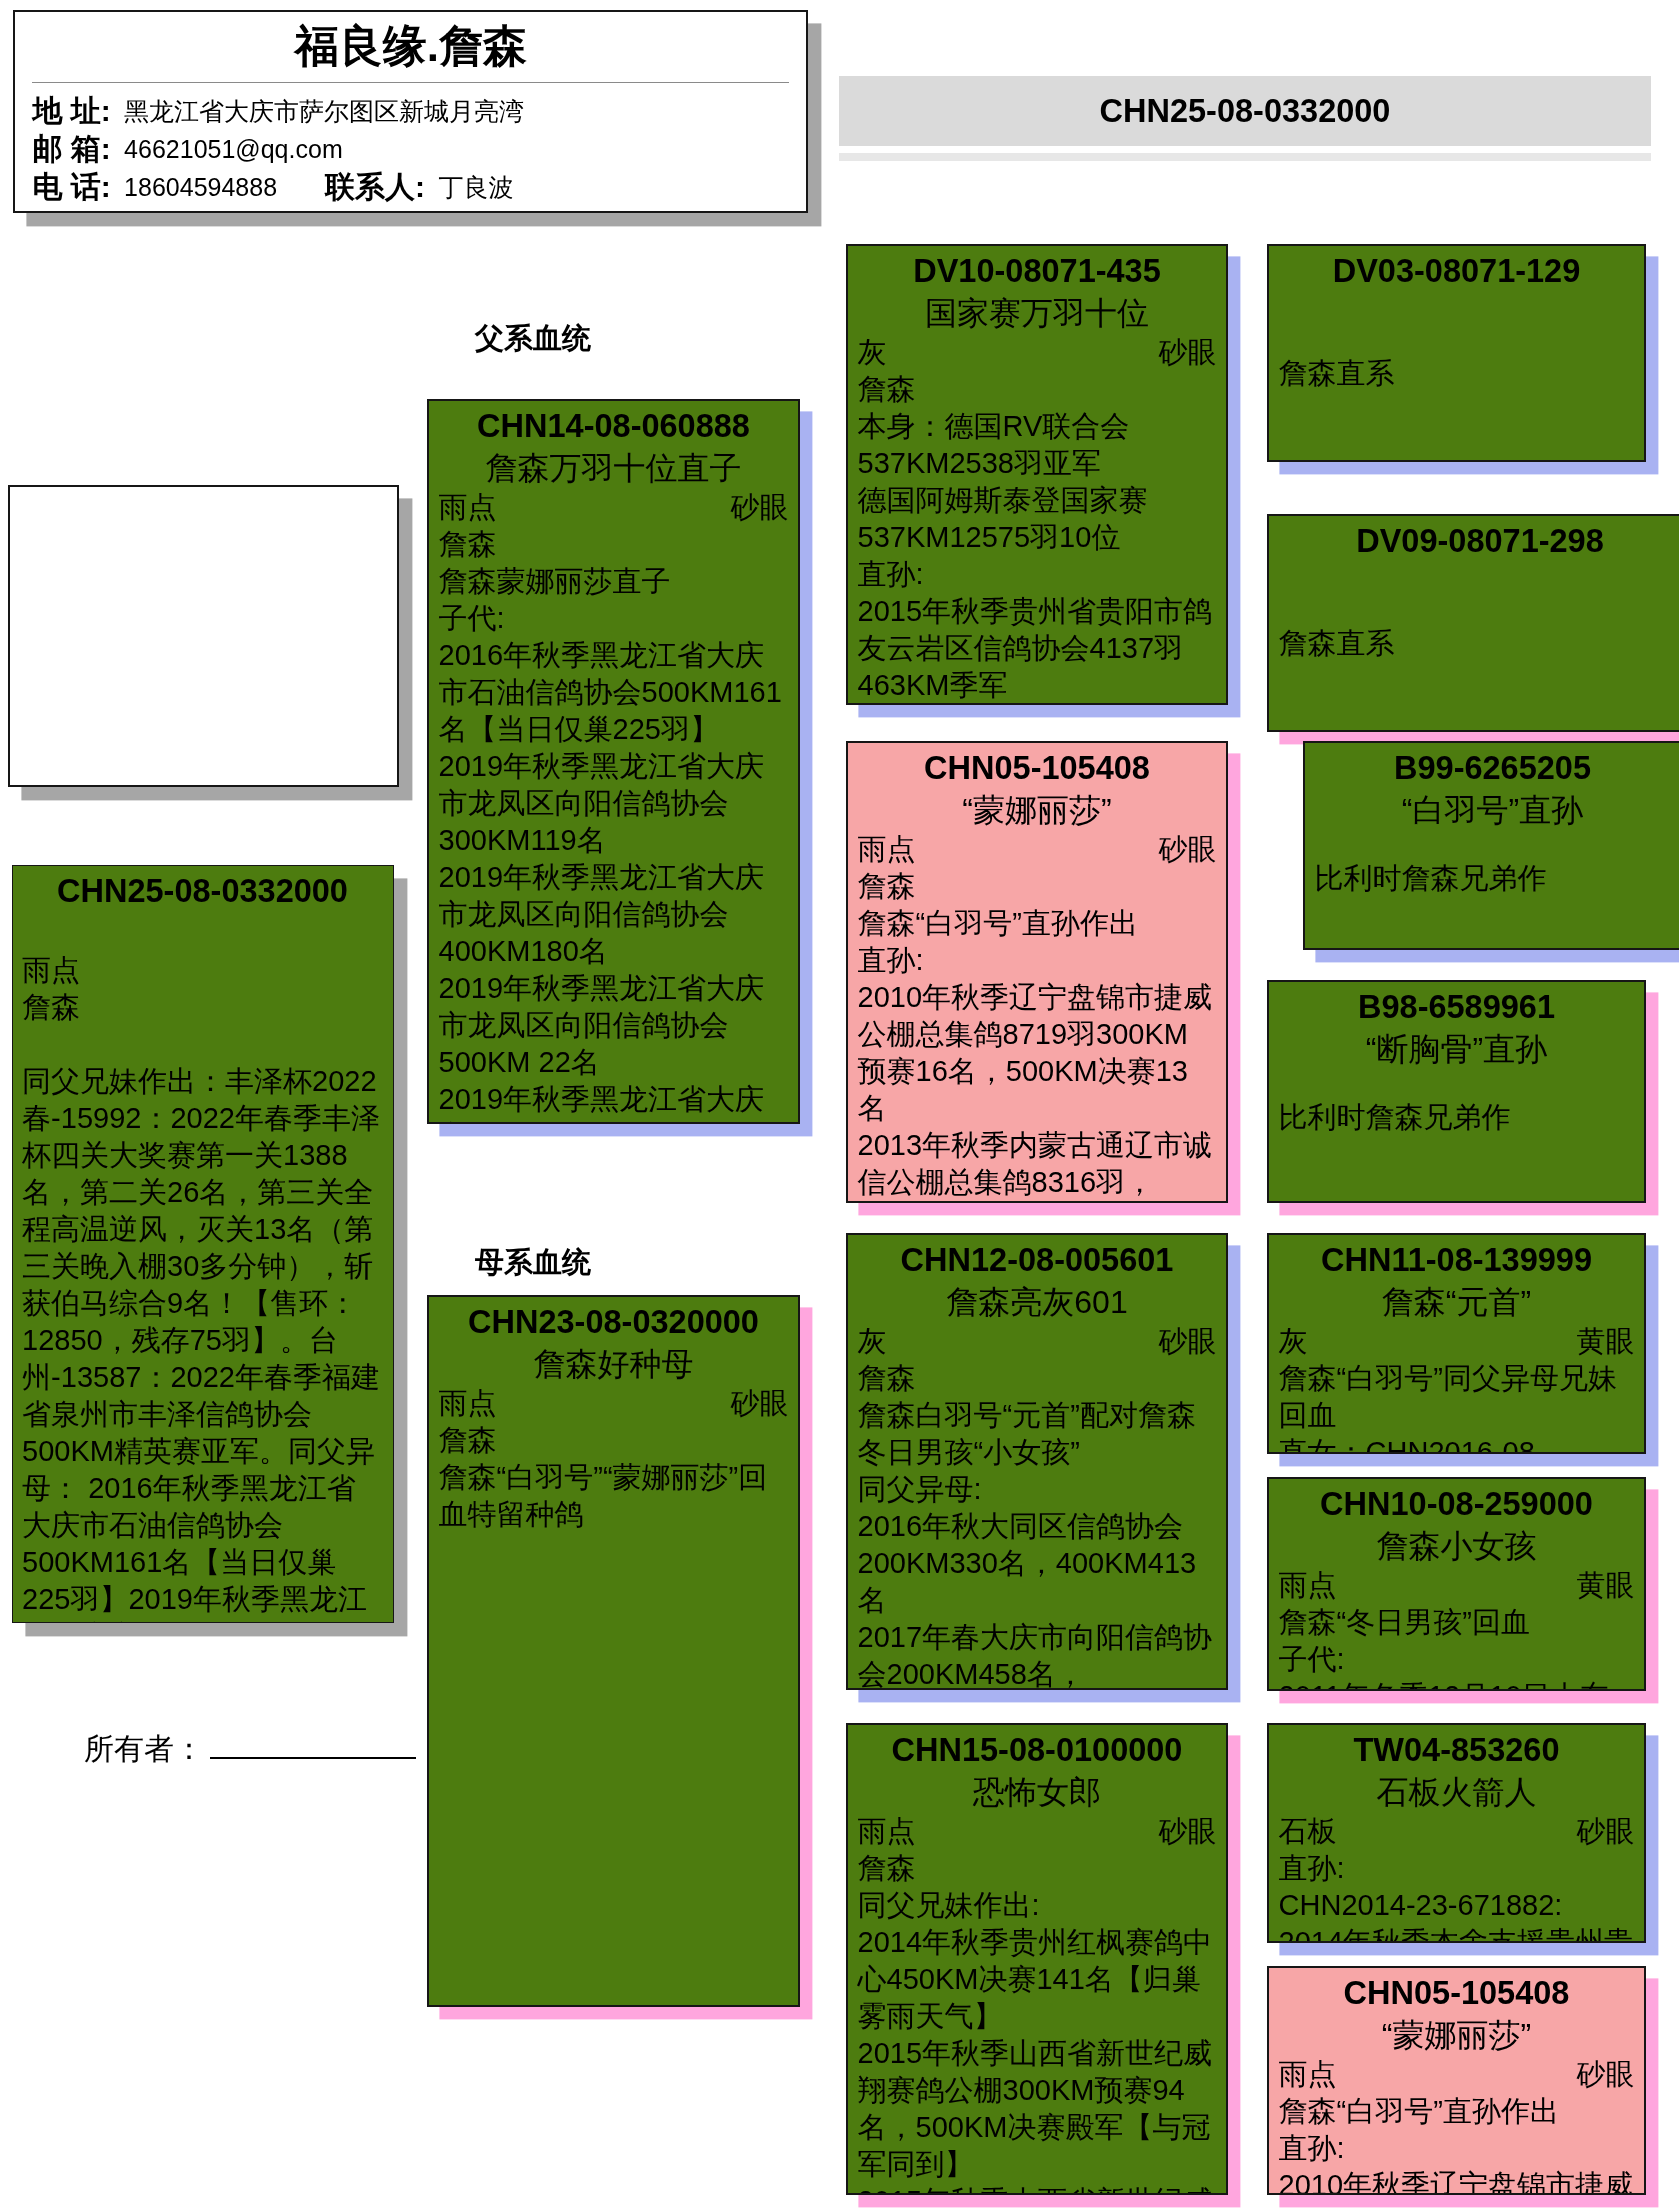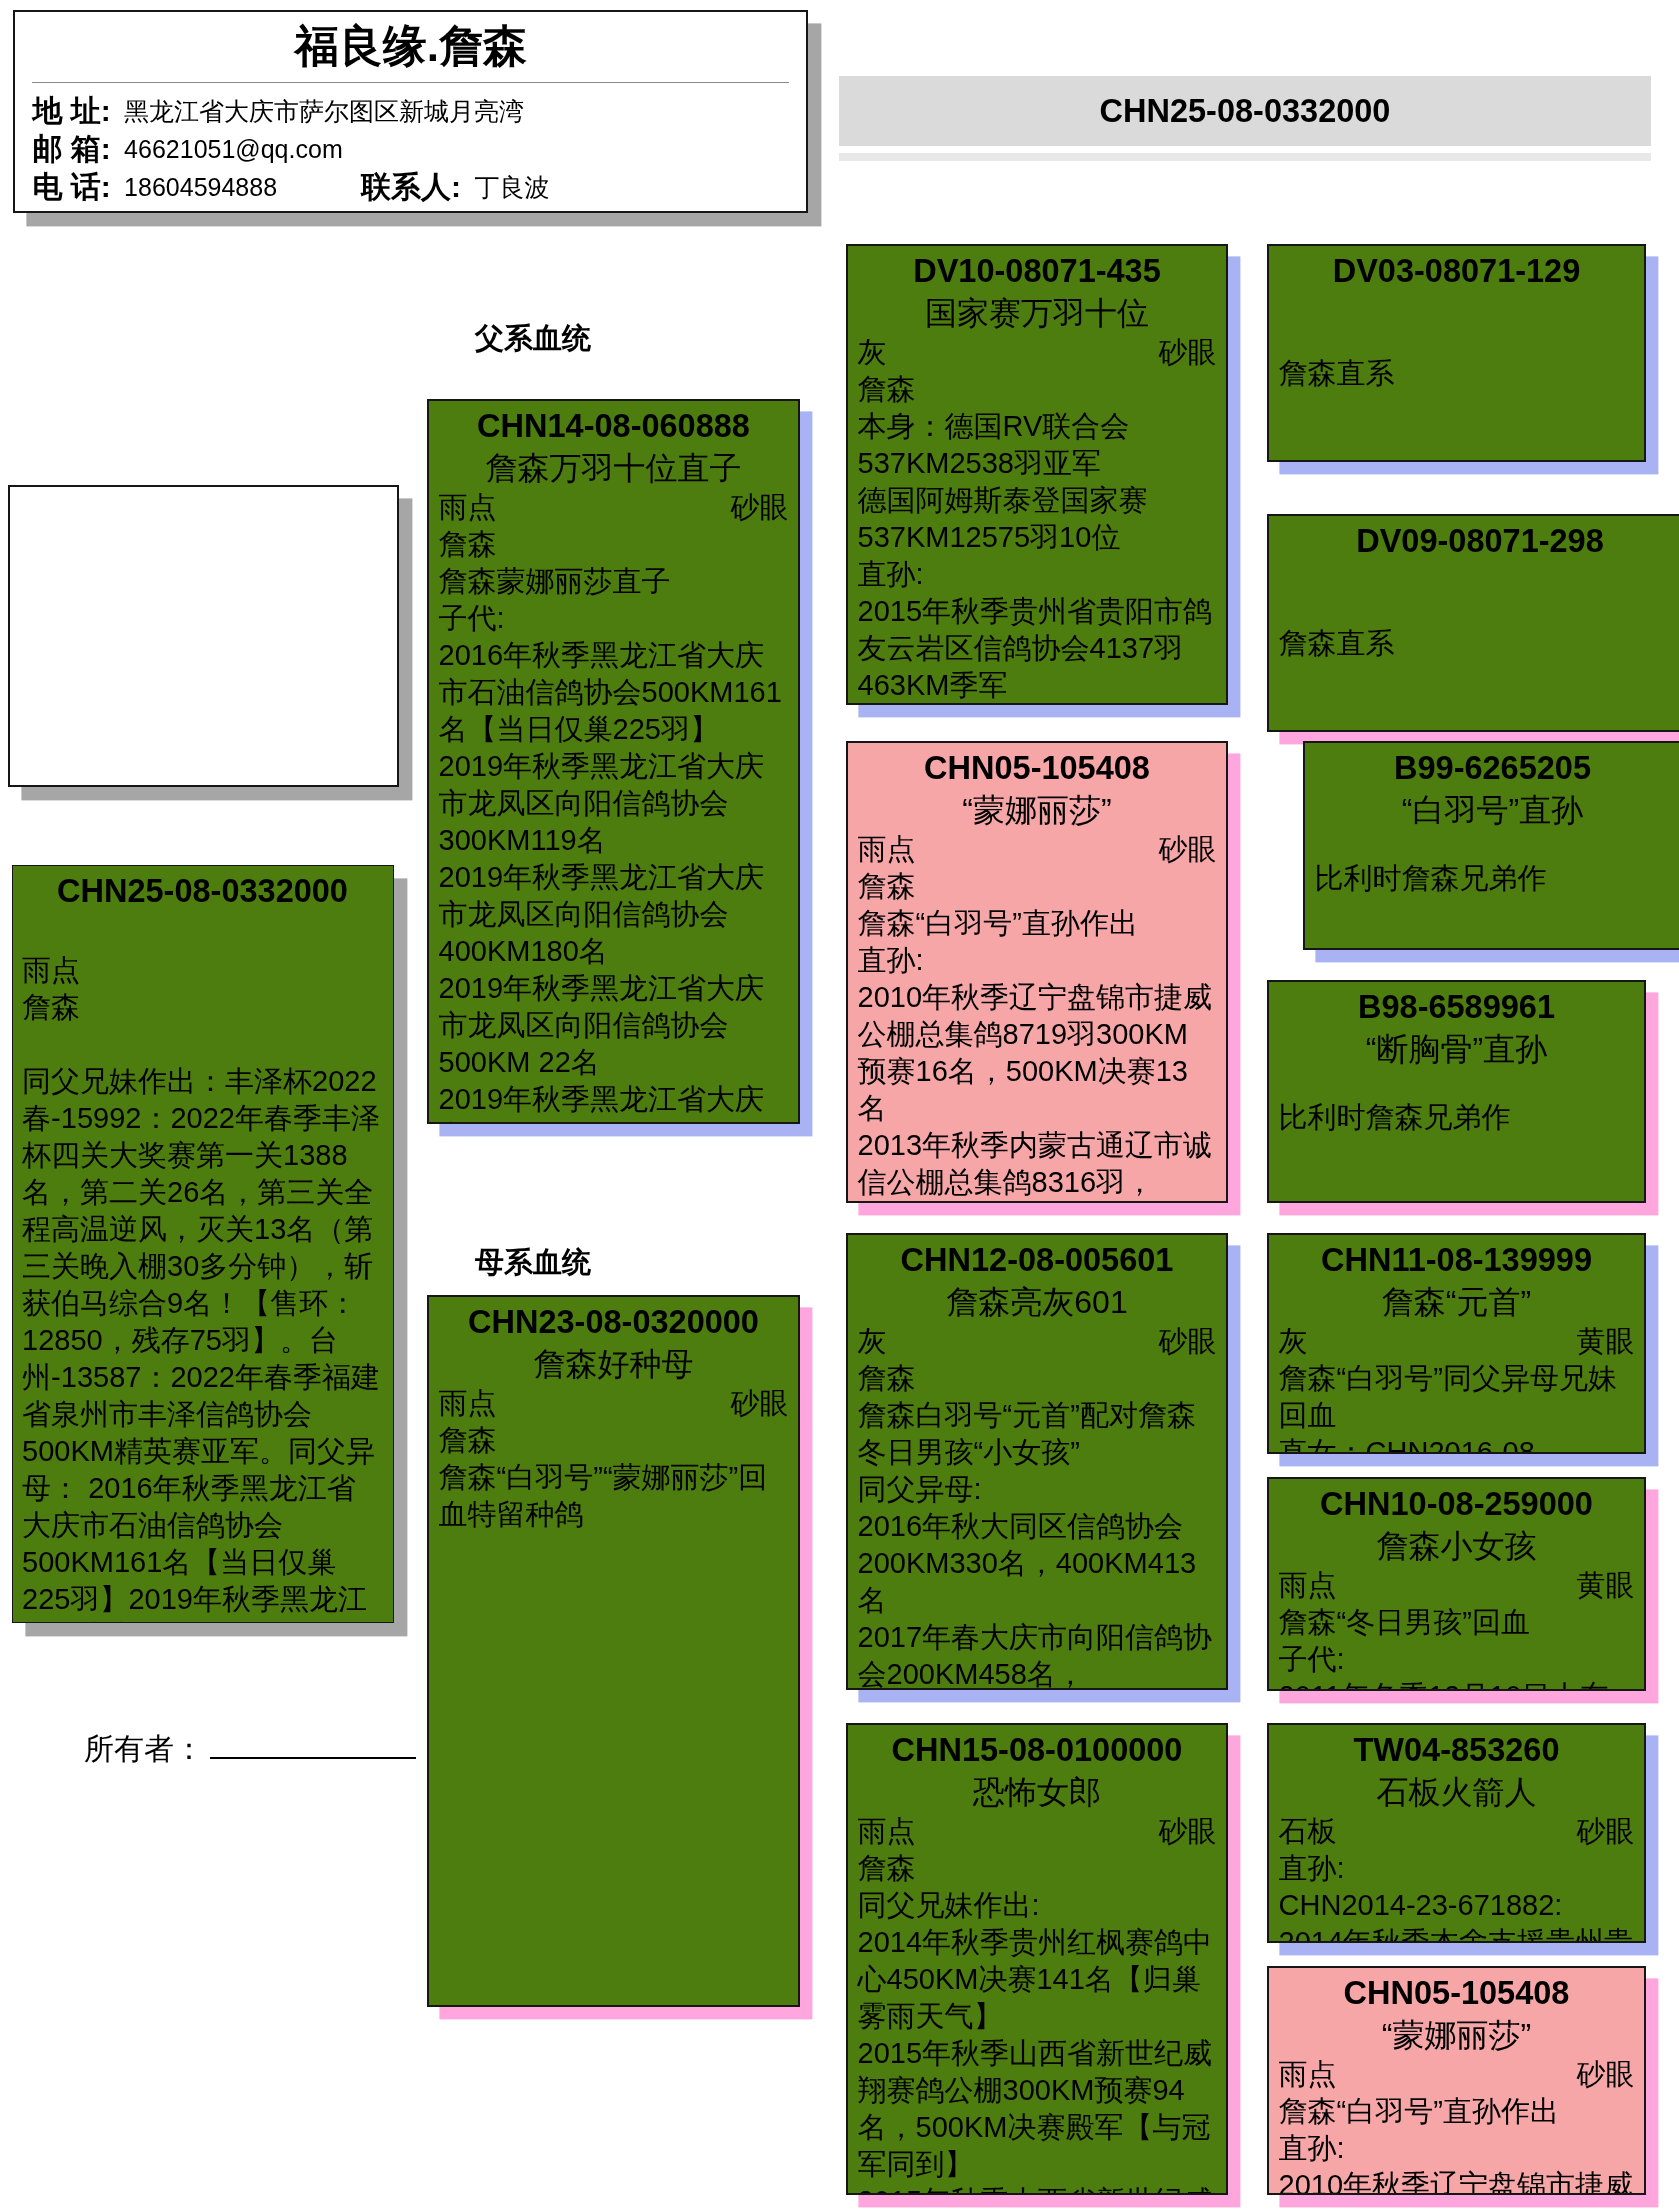--- a/index.html
+++ b/index.html
@@ -28,21 +28,21 @@
   #header-box{
     position:absolute;left:13.4px;top:9.6px;width:795px;height:203px;
     background:#fff;border:2.9px solid #161616;box-sizing:border-box;
     box-shadow:13.4px 13.4px 0 0 #a6a6a6;padding:5.7px 17px;
   }
   #brand-title{text-align:center;font-weight:bold;font-size:44px;line-height:57px;}
   #header-rule{border:none;border-top:1.9px solid #8a8a8a;margin:7.6px 0 9.6px 0;}
   .hrow{display:flex;align-items:center;height:38px;}
   .hlabel{font-weight:bold;font-size:30px;white-space:pre;}
   .hvalue{font-size:25px;margin-left:13.4px;}
-  #contact-label{font-weight:bold;font-size:30px;margin-left:84px;white-space:pre;}
+  #contact-label{font-weight:bold;font-size:30px;margin-left:48px;white-space:pre;}
   
   #ring-banner{
     position:absolute;left:839px;top:76px;width:812px;height:70px;
     background:#dadada;text-align:center;font-weight:bold;font-size:32.5px;line-height:70px;
   }
   #sub-banner{position:absolute;left:839px;top:153px;width:812px;height:7.6px;background:#e7e7e7;}
   
   #photo-box{
     position:absolute;left:7.6px;top:485px;width:391px;height:302px;
     background:#fff;border:2.9px solid #161616;box-sizing:border-box;

